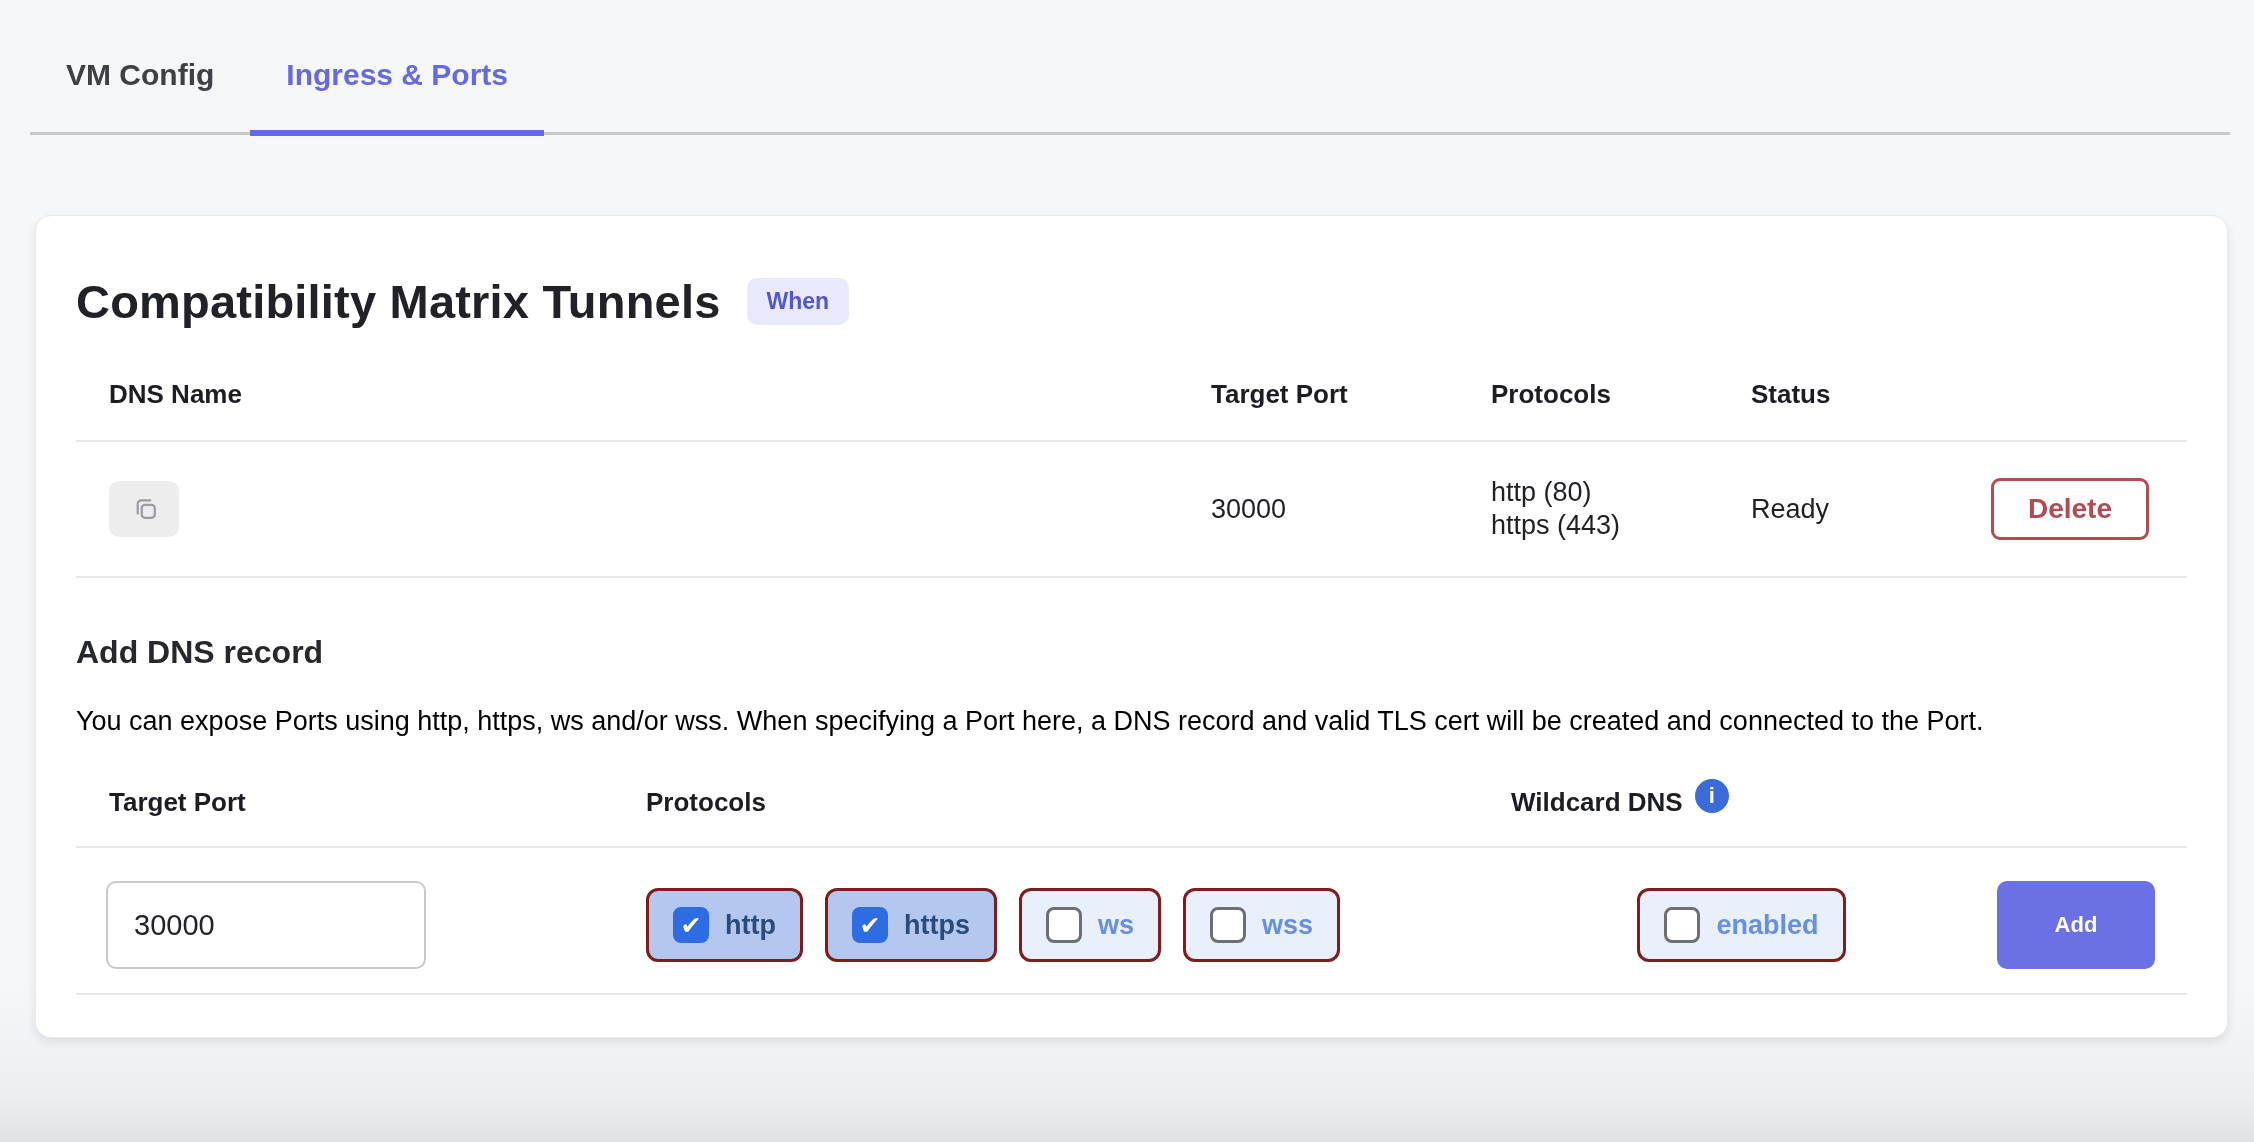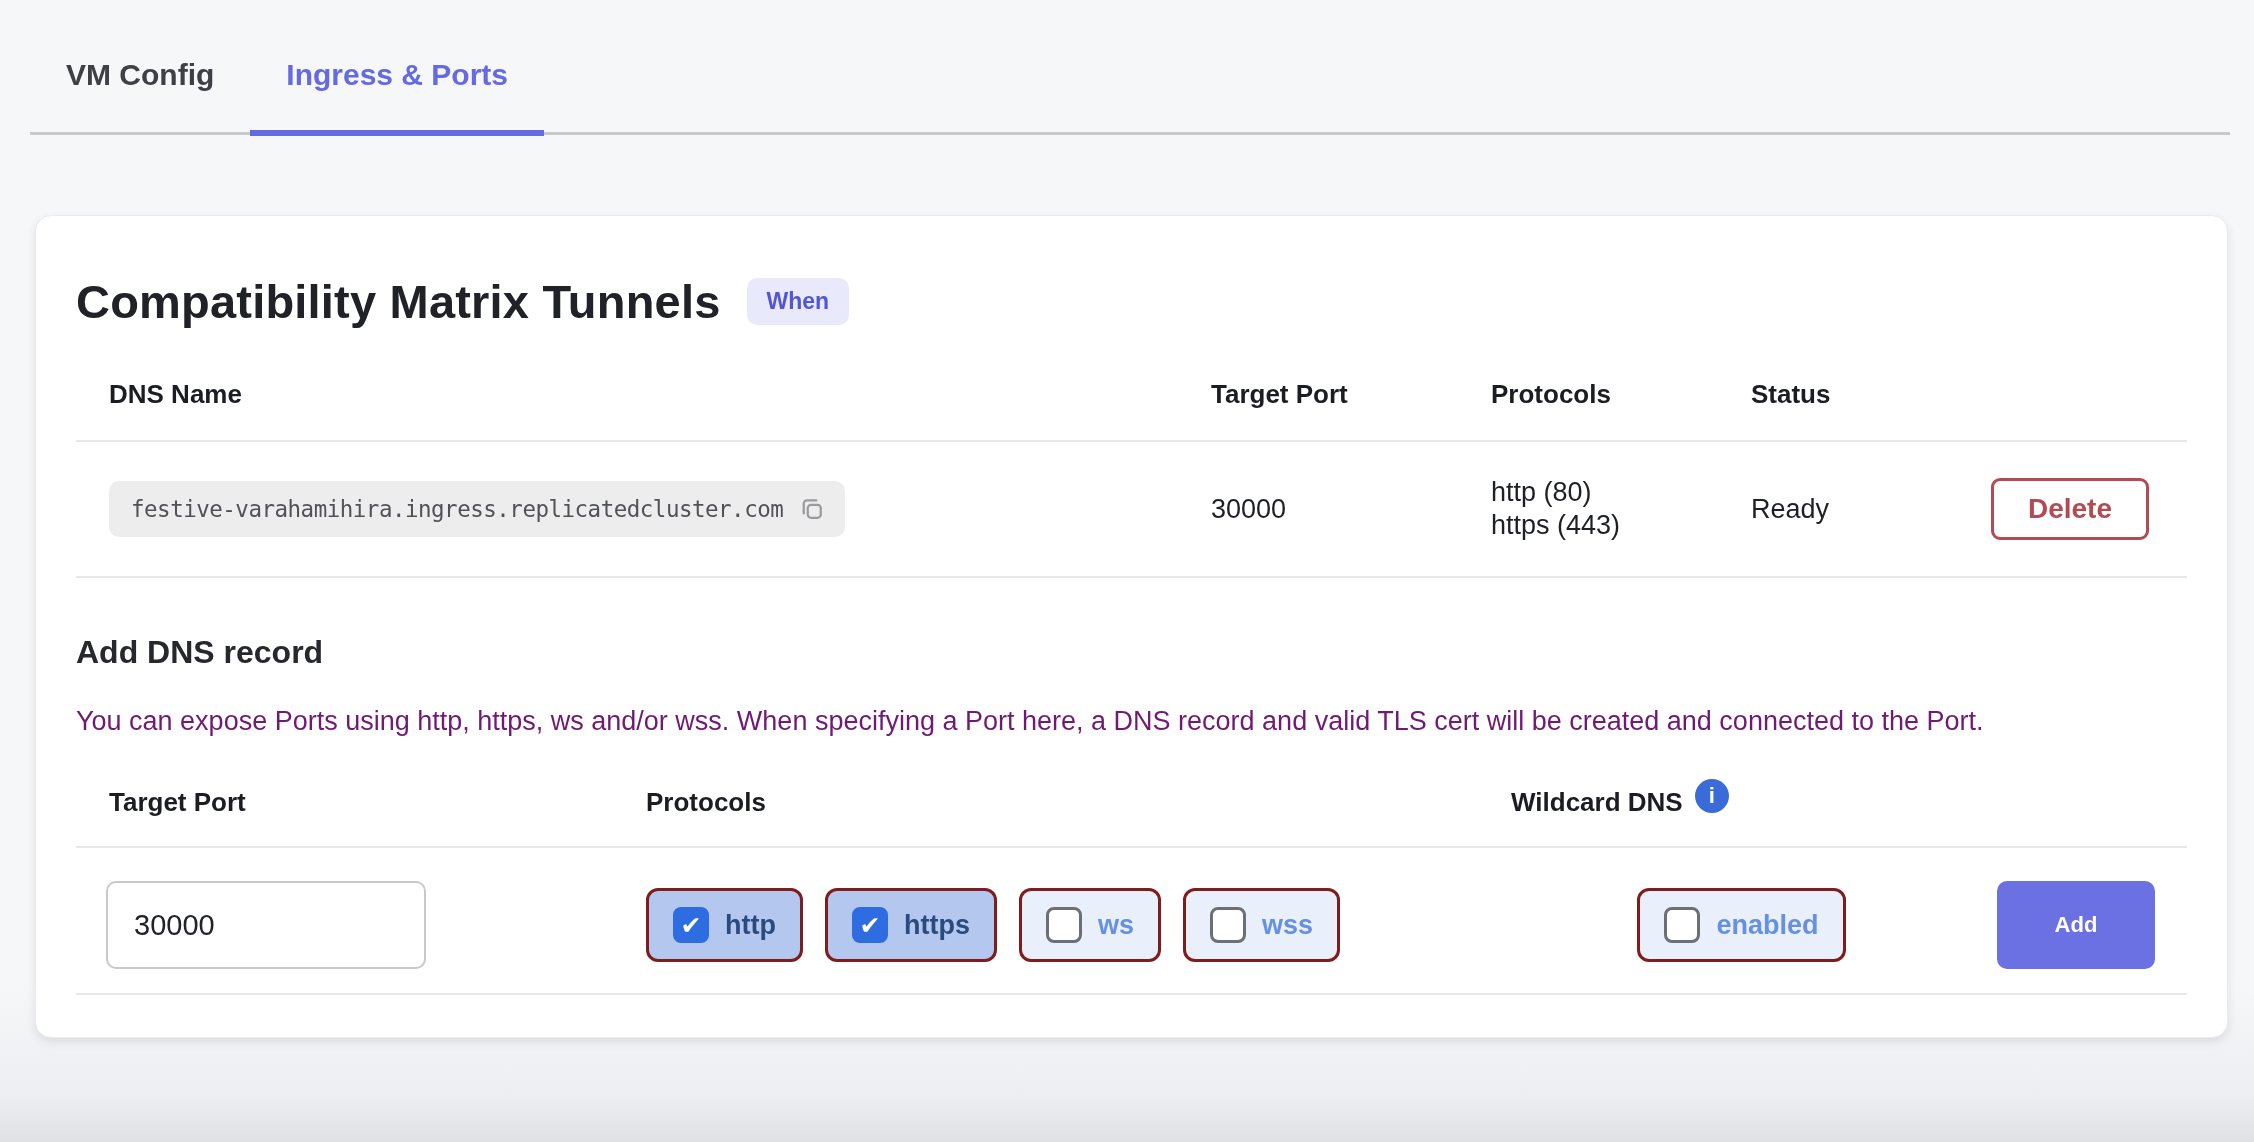--- a/index.html
+++ b/index.html
@@ -114,21 +114,21 @@
   .add-title {
     margin-top: 56px;
     font-size: 32px;
     font-weight: 600;
     color: #26282d;
   }
   .add-desc {
     margin-top: 30px;
     font-size: 27px;
     line-height: 40px;
-    color: #701a75;
+    color: #000000;
     max-width: 2080px;
   }
 
   .f-head {
     display: grid;
     grid-template-columns: 540px 865px 1fr 200px;
     margin-top: 46px;
     padding-bottom: 28px;
     border-bottom: 2px solid #e6e7ea;
     align-items: center;
@@ -236,21 +236,20 @@
       <div class="th c1">DNS Name</div>
       <div class="th">Target Port</div>
       <div class="th">Protocols</div>
       <div class="th">Status</div>
       <div class="th"></div>
     </div>
 
     <div class="t-row grid-cols">
       <div class="td c1">
         <span class="dns-pill">
-          <span class="dns-text">festive-varahamihira.ingress.replicatedcluster.com</span>
           <button class="copy-btn" title="">
             <svg width="30" height="30" viewBox="0 0 24 24">
               <path d="M15.5 5 H8 A2.6 2.6 0 0 0 5.4 7.6 V15.5" fill="none" stroke="#9a9ba0" stroke-width="1.8" stroke-linecap="round"></path>
               <rect x="8.6" y="8.6" width="10.4" height="10.4" rx="2.6" fill="none" stroke="#9a9ba0" stroke-width="1.8"></rect>
             </svg>
           </button>
         </span>
       </div>
       <div class="td">30000</div>
       <div class="td proto-lines">

